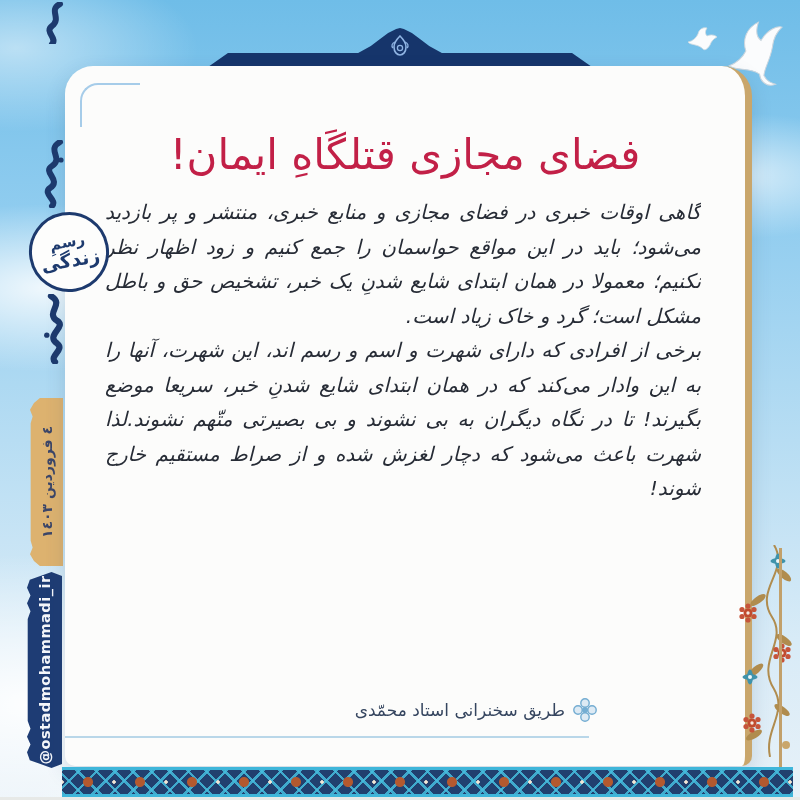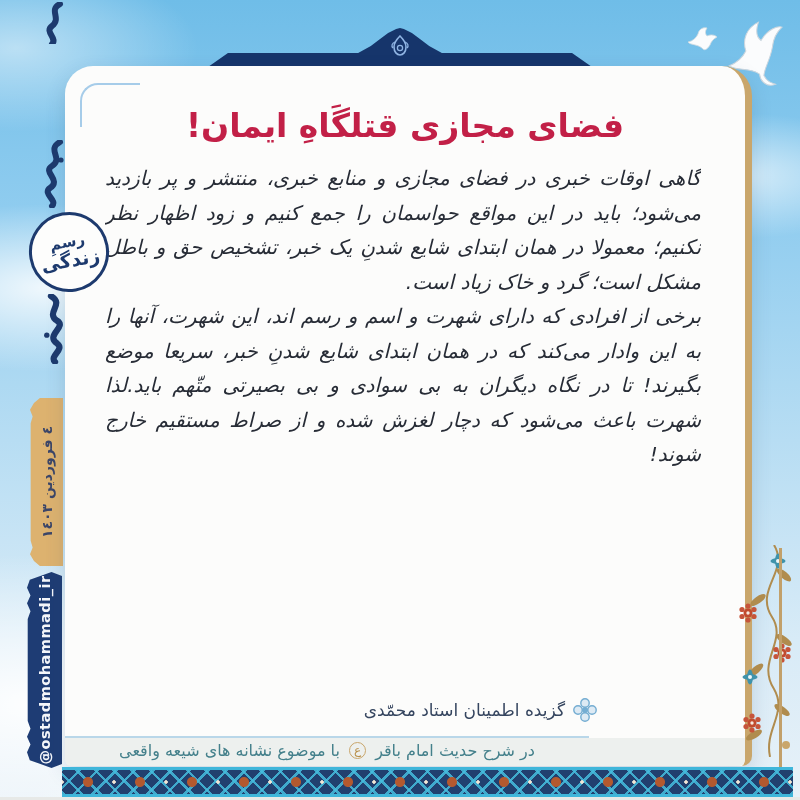--- a/index.html
+++ b/index.html
@@ -17,22 +17,22 @@
     clip-path:polygon(0 100%,5.2% 64%,39.1% 64%,42.4% 46%,44.8% 28%,46.9% 13%,49% 2.5%,50% 0,51% 2.5%,53.1% 13%,55.2% 28%,57.6% 46%,60.9% 64%,94.8% 64%,100% 100%);}
   .dome svg{position:absolute;left:50%;top:7px;transform:translateX(-50%);}
   
   .dove{position:absolute;z-index:2;}
   
   .card{position:absolute;left:65px;top:66px;width:680px;height:700px;z-index:3;
     background:#fcfcfb;border-right:7px solid #c9a66b;
     border-radius:28px 30px 10px 10px;box-shadow:0 8px 20px rgba(50,80,110,.18);}
   .corner{position:absolute;left:15px;top:17px;width:58px;height:42px;
     border-top:2px solid #a6cce9;border-left:2px solid #a6cce9;border-top-left-radius:18px;}
-  .title{margin:40px 20px 0 20px;text-align:center;direction:rtl;
-    font-size:33px;font-weight:bold;color:#c22047;letter-spacing:-1px;}
+  .title{margin:64px 20px 0 20px;text-align:center;direction:rtl;
+    font-size:42px;font-weight:normal;color:#c22047;letter-spacing:-1px;}
   .bodytext{direction:rtl;margin:16px 44px 0 40px;height:498px;overflow:hidden;
     text-align:justify;color:#272c36;font-size:20px;line-height:34.5px;}
   .bodytext p{margin:0;font-style:italic;}
   
   .attr-row{position:absolute;top:632px;right:148px;display:flex;direction:rtl;align-items:center;gap:8px;
     color:#35455f;font-size:17px;}
   .divider{position:absolute;left:0;top:670px;width:524px;height:2px;background:#b9d7e9;}
   .substrip{position:absolute;left:0;top:672px;width:680px;height:28px;background:#edf0ee;
     border-radius:0 0 6px 6px;}
   .subtitle{position:absolute;left:0;top:3px;width:524px;text-align:center;direction:rtl;
@@ -99,41 +99,34 @@
   <svg class="flourish" style="left:38px;top:294px" width="32" height="70" viewBox="0 0 30 68">
     <path d="M12 2 C26 10 6 18 18 26 C28 32 6 40 18 48 C26 54 10 60 16 66" fill="none" stroke="#1d3a6e" stroke-width="6" stroke-linecap="round"></path>
     <circle cx="8" cy="40" r="2.6" fill="#1d3a6e"></circle>
   </svg>
 
   <div class="card" dir="rtl">
     <div class="corner"></div>
     <h1 class="title">فضای مجازی قتلگَاهِ ایمان!</h1>
     <div class="bodytext">
       <p>گاهی اوقات خبری در فضای مجازی و منابع خبری، منتشر و پر بازدید می‌شود؛ باید در این مواقع حواسمان را جمع کنیم و زود اظهار نظر نکنیم؛ معمولا در همان ابتدای شایع شدنِ یک خبر، تشخیص حق و باطل مشکل است؛ گرد و خاک زیاد است.</p>
-      <p>برخی از افرادی که دارای شهرت و اسم و رسم اند، این شهرت، آنها را به این وادار می‌کند که در همان ابتدای شایع شدنِ خبر، سریعا موضع بگیرند! تا در نگاه دیگران به بی سوادی و بی بصیرتی متّهم باید.لذا شهرت باعث می‌شود که دچار لغزش شده و از صراط مستقیم خارج شوند!</p>
+      <p>برخی از افرادی که دارای شهرت و اسم و رسم اند، این شهرت، آنها را به این وادار می‌کند که در همان ابتدای شایع شدنِ خبر، سریعا موضع بگیرند! تا در نگاه دیگران به بی نشوند و بی بصیرتی متّهم نشوند.لذا شهرت باعث می‌شود که دچار لغزش شده و از صراط مستقیم خارج شوند!</p>
     </div>
 
     <div class="attr-row">
       <svg width="24" height="24" viewBox="0 0 24 24">
         <circle cx="12" cy="5" r="4.2" fill="#ddeaf4" stroke="#74add2" stroke-width="1.4"></circle>
         <circle cx="12" cy="19" r="4.2" fill="#ddeaf4" stroke="#74add2" stroke-width="1.4"></circle>
         <circle cx="5" cy="12" r="4.2" fill="#ddeaf4" stroke="#74add2" stroke-width="1.4"></circle>
         <circle cx="19" cy="12" r="4.2" fill="#ddeaf4" stroke="#74add2" stroke-width="1.4"></circle>
         <circle cx="12" cy="12" r="3" fill="#74add2"></circle>
       </svg>
-      <span>گزیده اطمینان استاد محمّدی</span>
+      <span>طریق سخنرانی استاد محمّدی</span>
     </div>
     <div class="divider"></div>
-    <div class="substrip">
-      <span class="subtitle">
-        <span>در شرح حدیث امام باقر</span>
-        <span class="emblem">ع</span>
-        <span>با موضوع نشانه های شیعه واقعی</span>
-      </span>
-    </div>
   </div>
 
   <div class="logo" dir="rtl">
     <span class="l1">رسمِ</span>
     <span class="l2">زندگی</span>
   </div>
 
   <div class="date-tab">
     <span class="vtext">٤ فروردین ١٤٠٣</span>
   </div>

